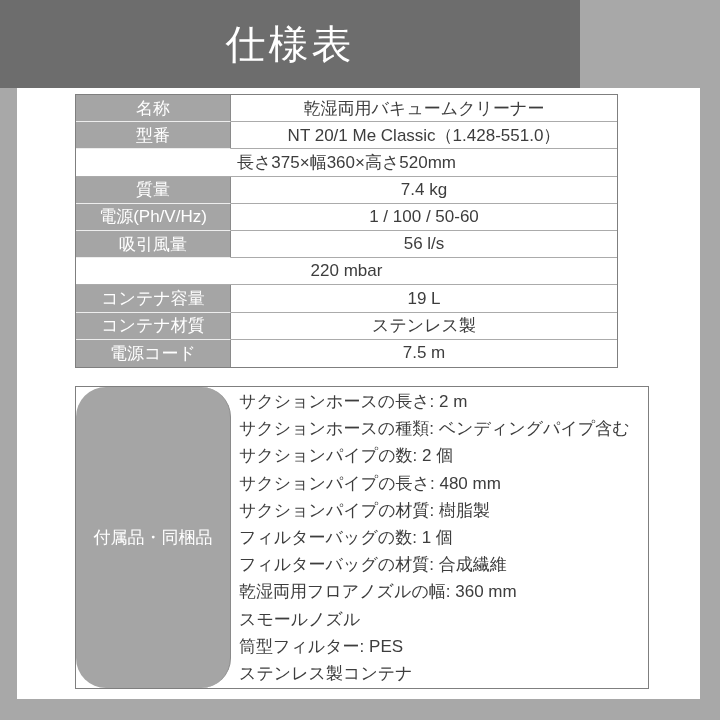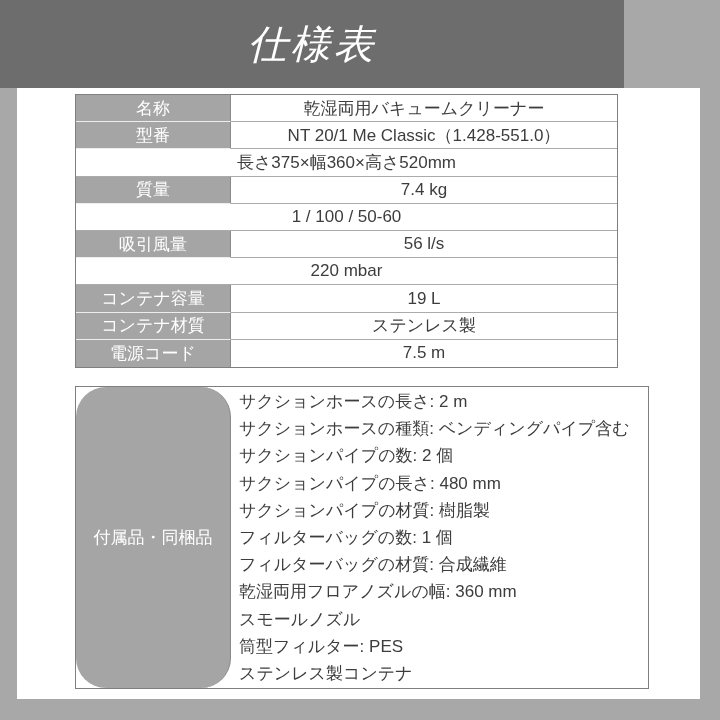--- a/index.html
+++ b/index.html
@@ -11,26 +11,25 @@
     height: 720px;
     position: relative;
     overflow: hidden;
     background: #a8a8a8;
     font-family: "Liberation Sans", "DejaVu Sans", sans-serif;
   }
   
   .header-band {
     position: absolute;
     left: 0; top: 0;
-    width: 624px; height: 88px;
+    width: 580px; height: 88px;
     background: #6d6d6d;
     display: flex;
     align-items: center;
     justify-content: center;
-    font-style: italic;
   }
   .header-title {
     color: #ffffff;
     font-size: 40px;
     font-weight: 500;
     letter-spacing: 3px;
     line-height: 1;
   }
   
   .panel {
@@ -140,20 +139,21 @@
       <div class="cell-value">NT 20/1 Me Classic（1.428-551.0）</div>
     </div>
     <div class="spec-row">
       <div class="cell-value">長さ375×幅360×高さ520mm</div>
     </div>
     <div class="spec-row">
       <div class="cell-label">質量</div>
       <div class="cell-value">7.4 kg</div>
     </div>
     <div class="spec-row">
+      <div class="cell-label">電源(Ph/V/Hz)</div>
       <div class="cell-value">1 / 100 / 50-60</div>
     </div>
     <div class="spec-row">
       <div class="cell-label">吸引風量</div>
       <div class="cell-value">56 l/s</div>
     </div>
     <div class="spec-row">
       <div class="cell-value">220 mbar</div>
     </div>
     <div class="spec-row">

